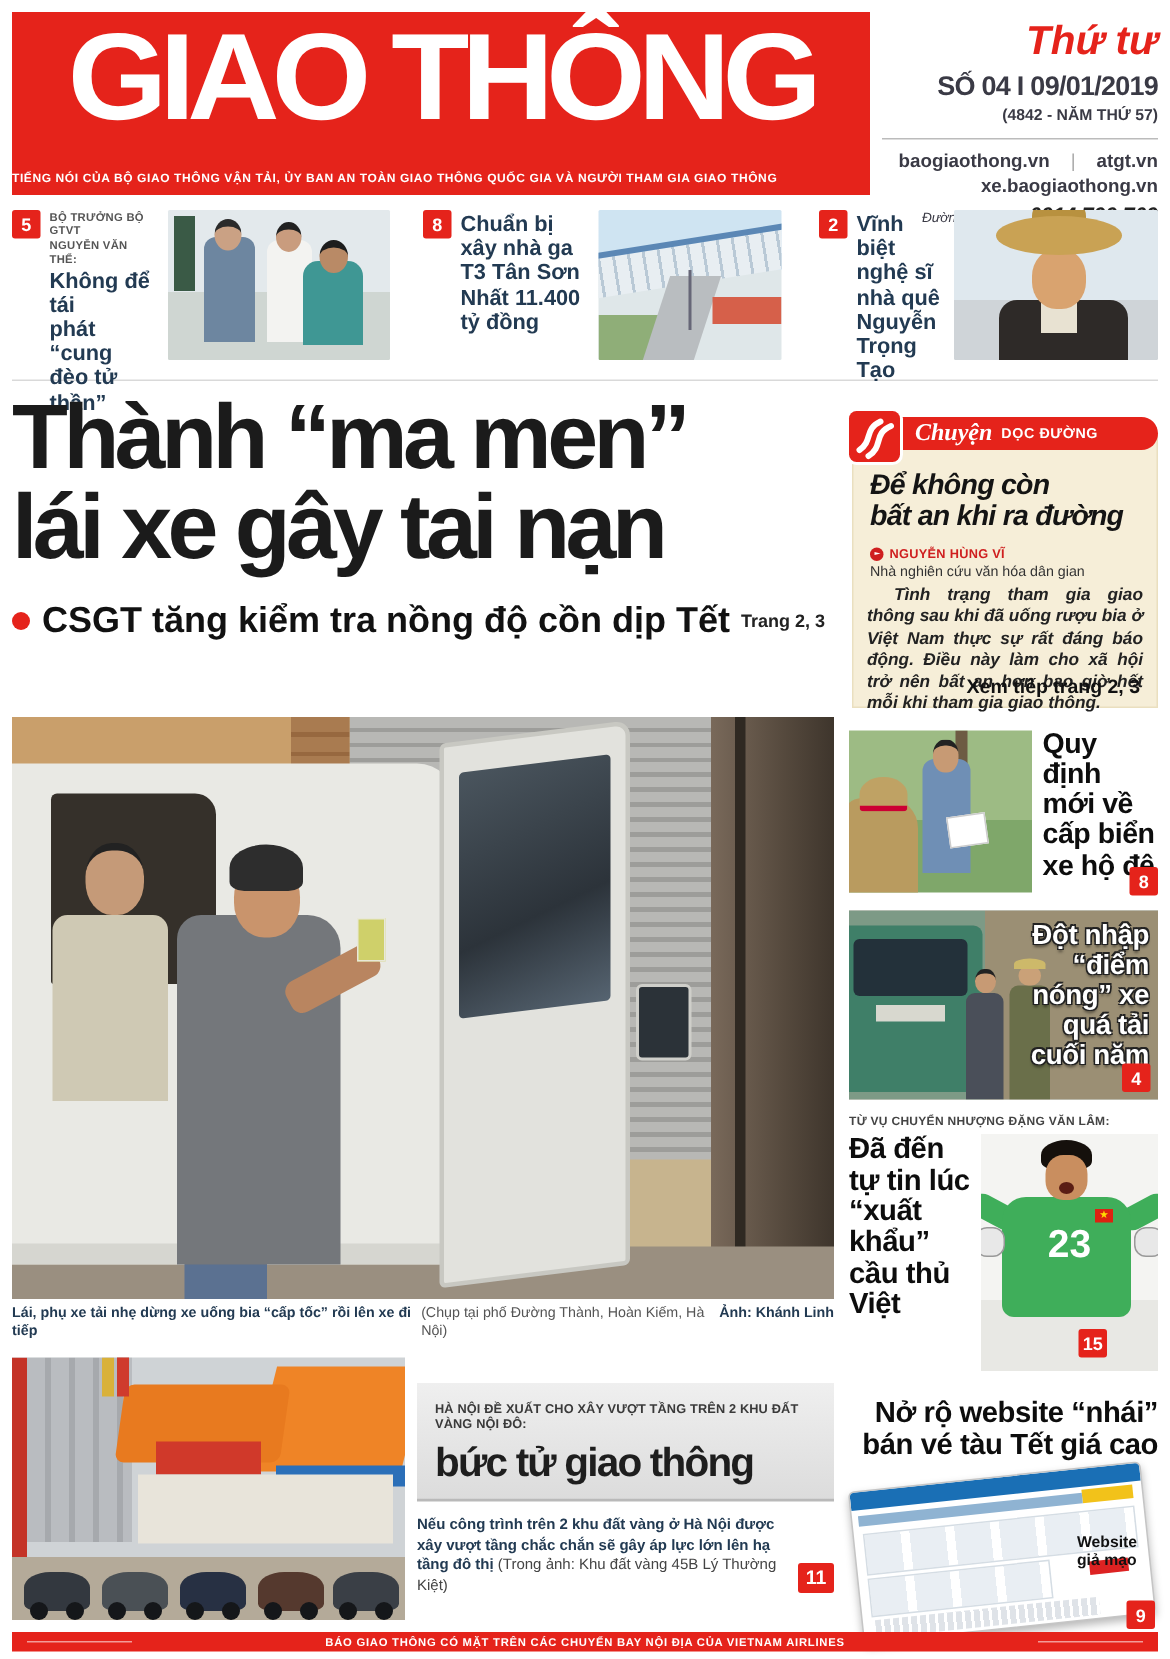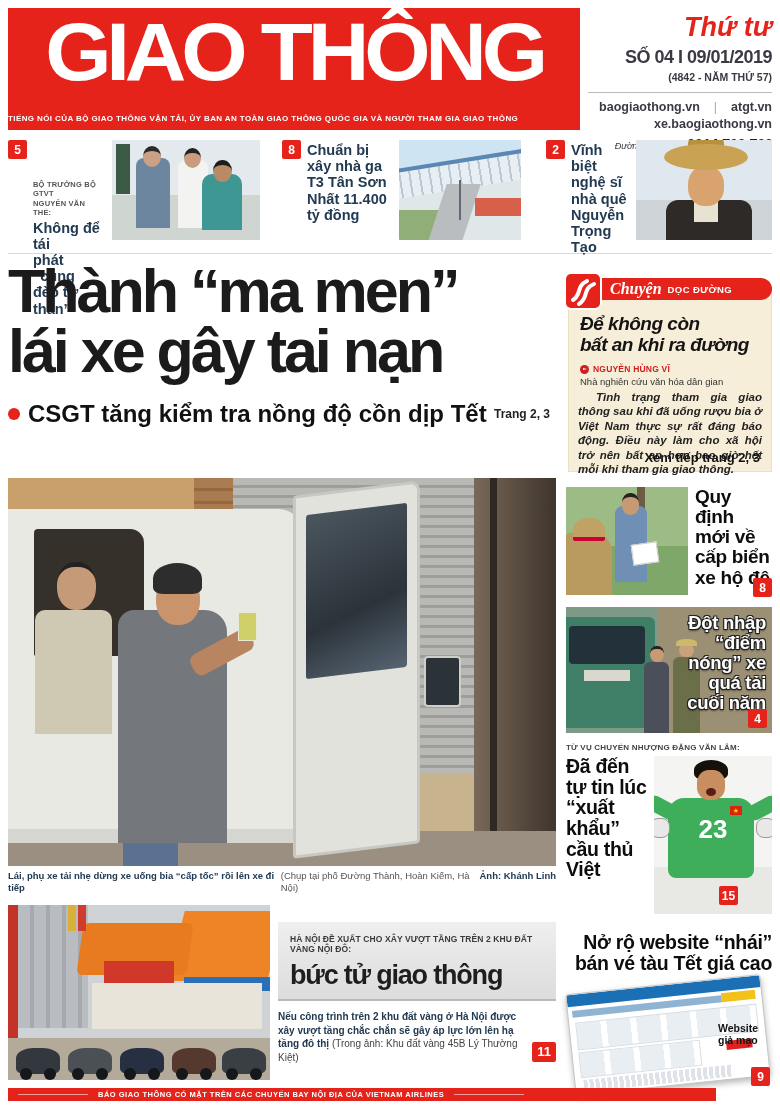--- a/index.html
+++ b/index.html
@@ -189,21 +189,21 @@
   .bottom-story{left:278px;top:922px;width:278px;}
   .bs-gray{background:linear-gradient(180deg,#efefef,#dcdcdc);border-bottom:2px solid #b9b9b9;padding:12px 10px 10px 12px;}
   .bs-kick{font-size:8.5px;font-weight:bold;color:#3a3a3a;letter-spacing:.1px;}
   .bs-title{font-size:27px;font-weight:bold;letter-spacing:-1.2px;line-height:1.04;color:#1e1e1e;margin-top:7px;}
   .bs-cap{position:relative;margin-top:9px;padding-right:34px;font-size:10px;line-height:1.35;}
   .bs-cap .b{font-weight:bold;color:#223a52;}
   .bs-cap .n{color:#444;}
   .bs-cap .badge{position:absolute;right:0;bottom:2px;width:24px;height:20px;font-size:13px;}
 
   
-  .footer{left:8px;top:1088px;width:708px;height:13px;background:#e5231b;display:flex;align-items:center;justify-content:flex-start;}
+  .footer{left:8px;top:1088px;width:764px;height:13px;background:#e5231b;display:flex;align-items:center;justify-content:space-between;}
   .footer .ln{width:70px;height:1px;background:rgba(255,255,255,.55);margin:0 10px;}
   .footer .t{color:#fff;font-size:7.5px;font-weight:bold;letter-spacing:.5px;white-space:nowrap;}
 </style>
 </head>
 <body>
 
 <div class="page">
 
   <div class="abs masthead-red">
     <div class="masthead-logo">GIAO THÔNG</div>
@@ -222,21 +222,21 @@
     <div class="sites2">xe.baogiaothong.vn</div>
     <div class="hotline">
       <span class="lbl">Đường dây nóng</span>
       <span class="num">0914.799.709</span>
     </div>
   </div>
 
   <div class="abs top-strip">
     <div class="tease" style="width:252px;">
       <span class="badge">5</span>
-      <div class="txt" style="width:82px;margin-top:40px;">
+      <div class="txt" style="width:82px;">
         <div class="kicker-sm">
           <div>BỘ TRƯỞNG BỘ GTVT</div>
           <div>NGUYỄN VĂN THỂ:</div>
         </div>
         <div class="tease-title">
           <div>Không để tái</div>
           <div>phát “cung</div>
           <div>đèo tử thần”</div>
         </div>
       </div>

